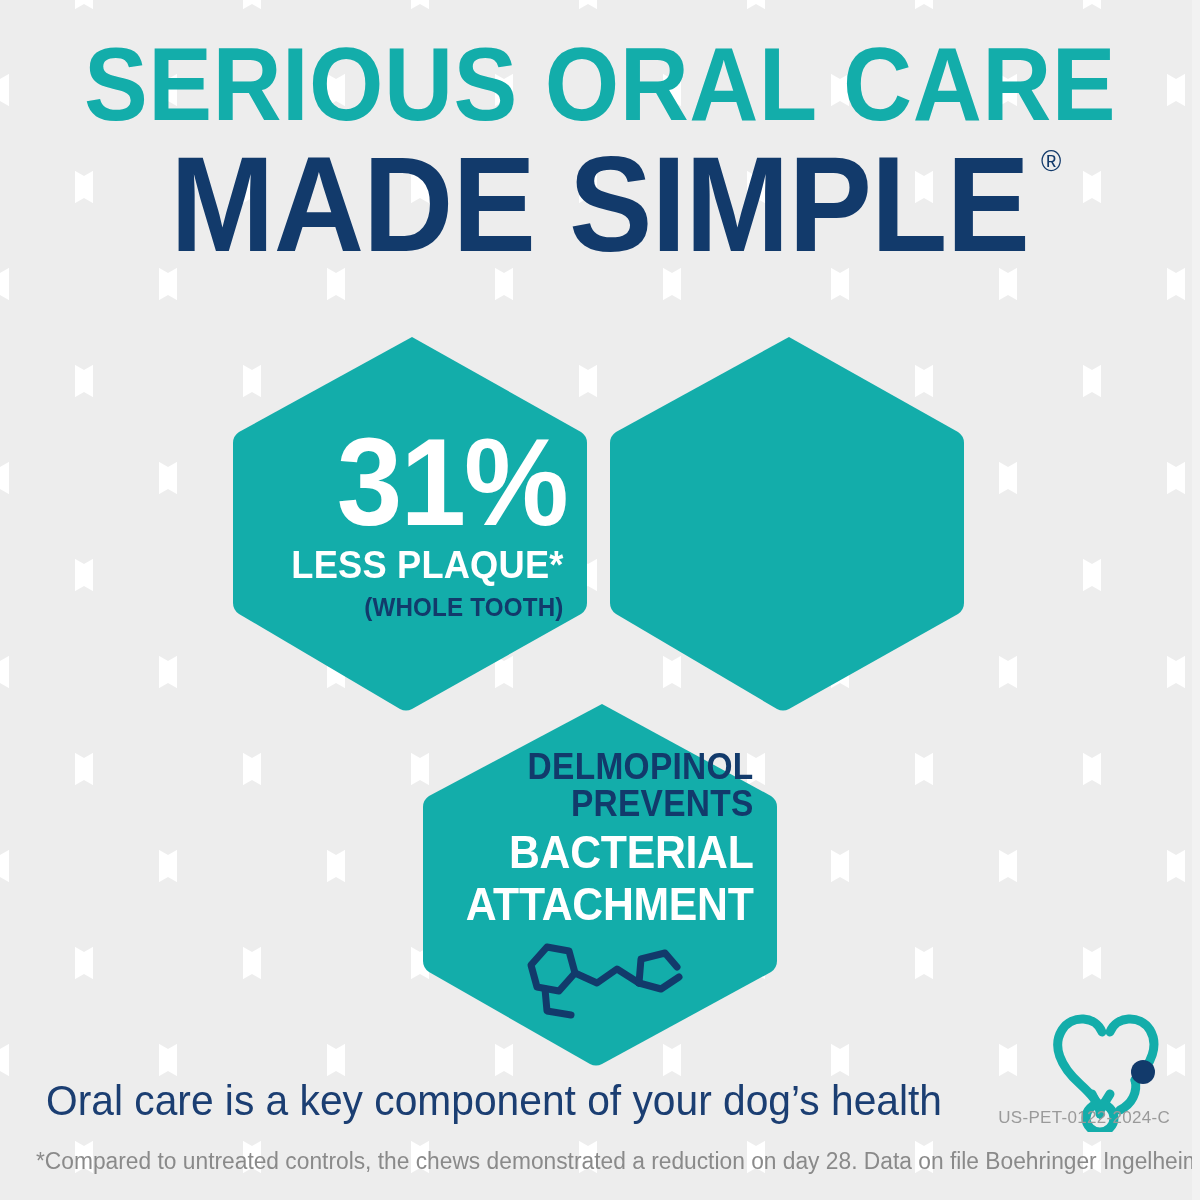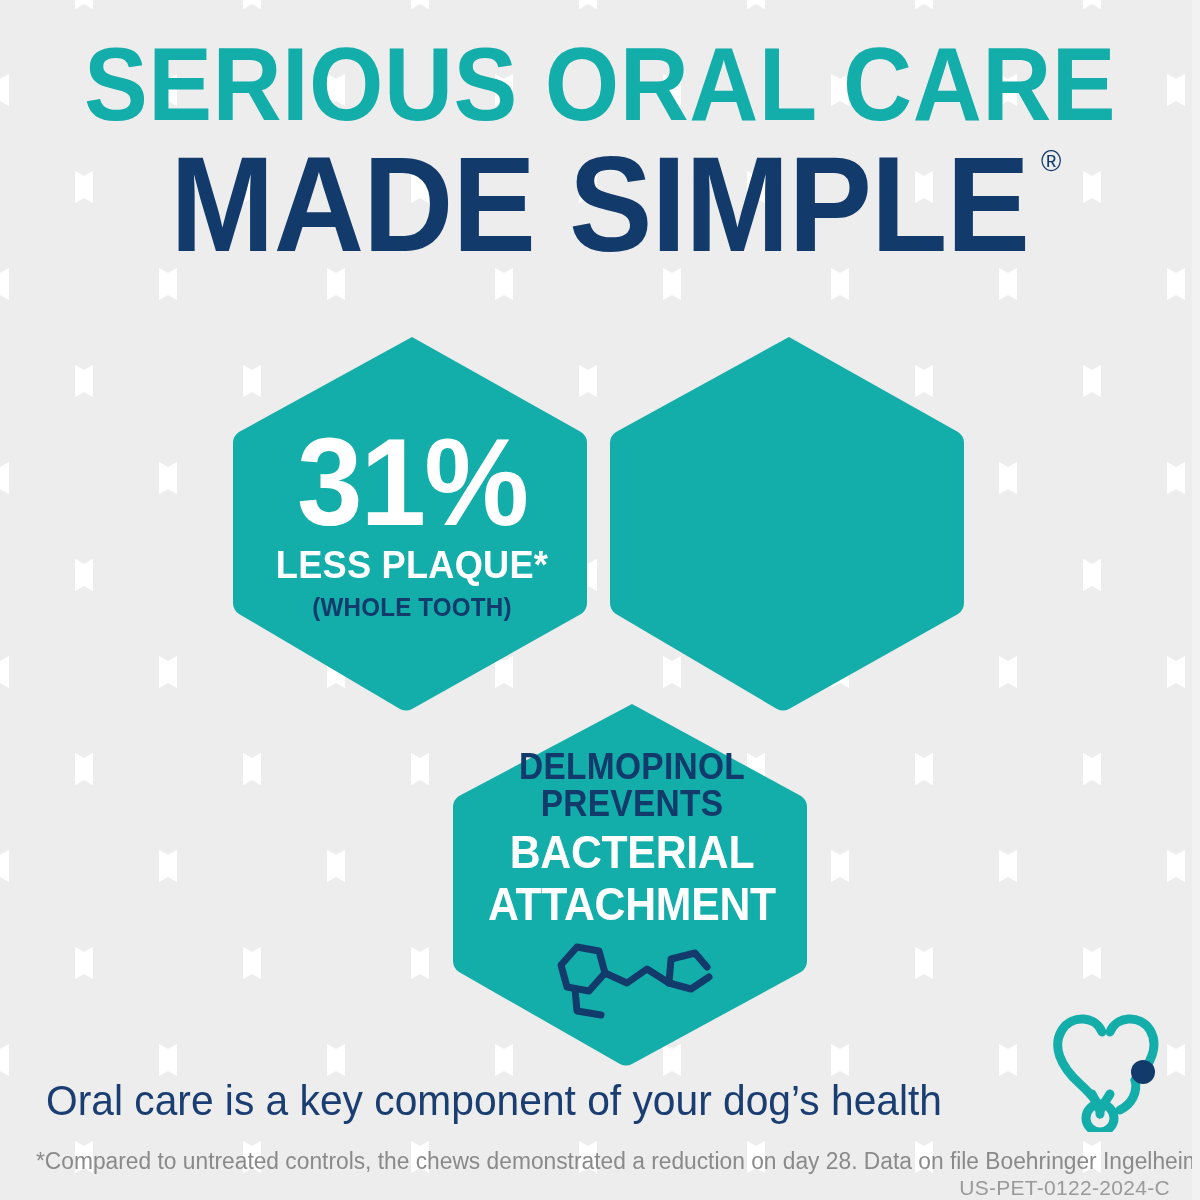--- a/index.html
+++ b/index.html
@@ -74,40 +74,40 @@
   }
 
   
   .hex {
     position: absolute;
     z-index: 2;
     display: flex;
     flex-direction: column;
     align-items: center;
     justify-content: center;
-    text-align: center;
+    text-align: right;
     color: #ffffff;
   }
   .hex-bg {
     position: absolute;
     inset: 0;
     z-index: 0;
   }
   .hex-bg svg { display: block; width: 100%; height: 100%; }
   .hex-content {
     position: relative;
     z-index: 1;
     width: 100%;
     padding: 0 16px;
     box-sizing: border-box;
   }
 
   #hex-plaque { left: 233px; top: 333px; width: 358px; height: 380px; }
   #hex-tartar { left: 610px; top: 333px; width: 358px; height: 380px; }
-  #hex-delmo  { left: 423px; top: 700px; width: 358px; height: 368px; margin-left: 30px; }
+  #hex-delmo  { left: 423px; top: 700px; width: 358px; height: 368px; }
 
   .stat-number {
     font-family: "Liberation Sans Narrow", "Liberation Sans", sans-serif;
     font-weight: 700;
     font-size: 124px;
     line-height: 0.92;
     letter-spacing: -2px;
     color: #ffffff;
     transform: scaleX(0.95);
   }
@@ -193,25 +193,25 @@
     font-size: 23px;
     line-height: 1.2;
     color: #8a8a8a;
     white-space: nowrap;
     transform: scaleX(0.99);
     transform-origin: left center;
   }
   .doc-code {
     position: absolute;
     right: 22px;
-    top: 1176px;
+    top: 1108px;
     z-index: 3;
     font-family: "Liberation Sans Narrow", "Liberation Sans", sans-serif;
     font-weight: 400;
-    font-size: 21px;
+    font-size: 17px;
     letter-spacing: 0.3px;
     color: #9a9a9a;
   }
 </style>
 </head>
 <body>
 
 <div id="poster">
 
   <div class="honeycomb">

